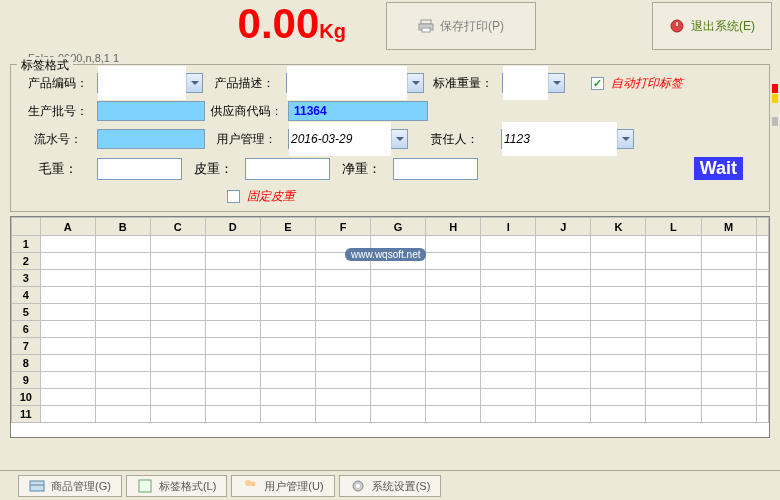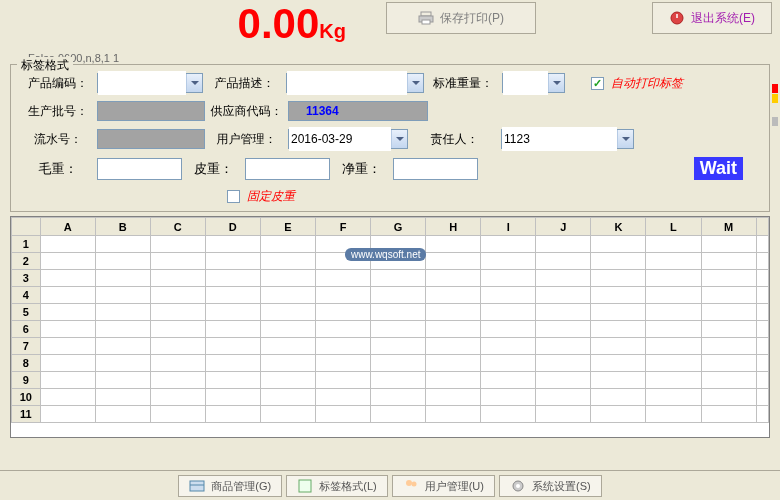--- a/index.html
+++ b/index.html
@@ -3,45 +3,45 @@
 <meta charset="utf-8">
 <style>
 * { box-sizing: border-box; margin: 0; padding: 0; }
 body { font-family: "SimSun", sans-serif; font-size: 12px; background: #ece9d8; width: 780px; height: 500px; overflow: hidden; position: relative; }
 .top-area { display: flex; padding: 0 8px; height: 60px; }
 .weight-display { width: 350px; text-align: right; padding-right: 12px; }
 .weight-value { color: #ff0000; font-size: 42px; font-weight: bold; font-family: Arial, sans-serif; display: inline; }
 .weight-unit { color: #ff0000; font-size: 20px; font-weight: bold; }
 .status-text { color: #666; font-size: 11px; text-align: left; margin-left: 20px; margin-top: 4px; }
 .top-buttons { flex: 1; display: flex; align-items: flex-start; gap: 8px; padding-top: 2px; }
-.btn-box { border: 1px solid #aca899; background: #f0ede0; width: 150px; height: 32px; display: flex; align-items: center; justify-content: center; gap: 6px; color: #808080; }
-.btn-box.active { color: #a21caf; }
+.btn-box { border: 1px solid #aca899; background: #f0ede0; width: 150px; height: 48px; display: flex; align-items: center; justify-content: center; gap: 6px; color: #808080; }
+.btn-box.active { color: #4d7c0f; }
 .exit-btn { width: 120px; }
 .icon-sm { width: 16px; height: 16px; display: inline-block; }
 .fieldset { border: 1px solid #aca899; margin: 4px 10px; padding: 8px 12px 6px; position: relative; }
 .fieldset-legend { position: absolute; top: -8px; left: 6px; background: #ece9d8; padding: 0 4px; font-size: 12px; }
 .form-row { display: flex; align-items: center; margin-bottom: 8px; gap: 4px; }
 .lbl { text-align: center; display: inline-block; }
 .combo { border: 1px solid #7f9db9; background: #fff; height: 20px; display: inline-flex; align-items: center; }
-.combo-input { border: none; height: 24px; padding: 0 2px; font-size: 12px; outline: none; }
+.combo-input { border: none; height: 34px; padding: 0 2px; font-size: 12px; outline: none; font-style: italic; }
 .combo-btn { width: 16px; height: 18px; background: linear-gradient(#e8f0fb,#c3d6ef); border-left: 1px solid #b5cae4; display: flex; align-items: center; justify-content: center; }
 .tri-down { width: 0; height: 0; border-left: 4px solid transparent; border-right: 4px solid transparent; border-top: 4px solid #4d6185; }
-.txt { border: 1px solid #7f9db9; height: 20px; padding: 0 17px; font-size: 12px; background: #a3a3a3; color: #0000ff; font-weight: bold; }
+.txt { border: 1px solid #7f9db9; height: 20px; padding: 0 5px; font-size: 12px; background: #7dd3fc; color: #0000ff; font-weight: bold; }
 .txt-lg { border: 1px solid #7f9db9; height: 22px; width: 85px; background: #fff; }
 .chk { width: 13px; height: 13px; border: 1px solid #7f9db9; background: #fff; display: inline-flex; align-items: center; justify-content: center; margin-right: 3px; }
 .chk.checked::after { content: "✓"; font-size: 11px; color: #21a121; font-weight: bold; }
 .red-txt { color: #ff0000; font-style: italic; }
 .wait-badge { background: #3838ff; color: #fff; font-weight: bold; font-size: 18px; padding: 1px 6px; font-family: Arial; }
 .grid-wrap { margin: 2px 10px; border: 1px solid #808080; background: #fff; height: 222px; overflow: hidden; position: relative; }
 .grid { border-collapse: collapse; width: 100%; }
 .grid th { background: #ece9d8; border: 1px solid #c0c0c0; height: 18px; font-weight: bold; font-size: 11px; text-align: center; }
 .grid td { border: 1px solid #c0c0c0; height: 17px; }
 .grid .rowhdr { background: #ece9d8; text-align: center; font-weight: bold; font-size: 11px; width: 28px; }
 .watermark { position: absolute; left: 345px; top: 248px; background: #5b7ba5; color: #fff; font-size: 10px; padding: 1px 6px; border-radius: 6px; }
-.toolbar { position: absolute; bottom: 0; left: 0; right: 0; height: 30px; display: flex; border-top: 1px solid #aca899; padding: 4px 18px; gap: 4px; justify-content: center; }
+.toolbar { position: absolute; bottom: 0; left: 0; right: 0; height: 30px; display: flex; border-top: 1px solid #aca899; padding: 4px 18px; gap: 4px; }
 .tool-btn { border: 1px solid #aca899; background: #f6f4ec; display: flex; align-items: center; gap: 6px; padding: 0 10px; height: 22px; color: #555; font-size: 11px; }
 .side-marks { position: absolute; right: 2px; top: 84px; display: flex; flex-direction: column; gap: 1px; }
 .mark { width: 6px; height: 9px; }
 </style>
 </head>
 <body>
 
 <div class="top-area">
   <div class="weight-display">
     <div>

